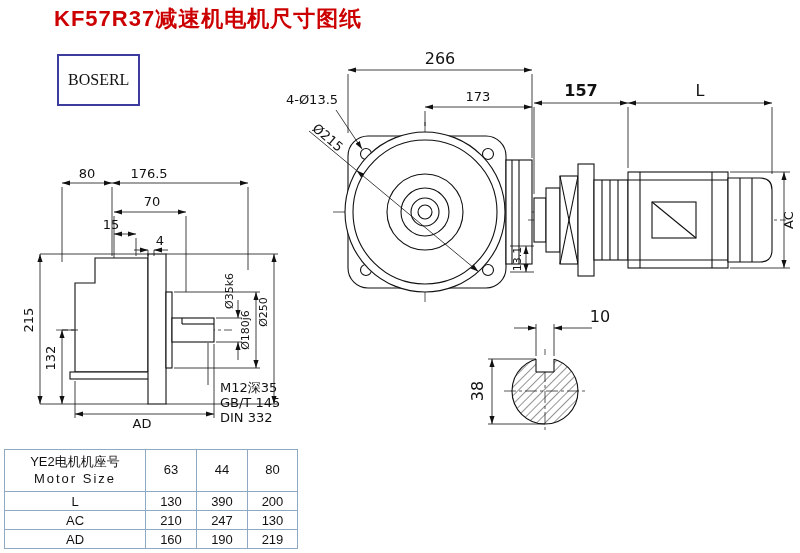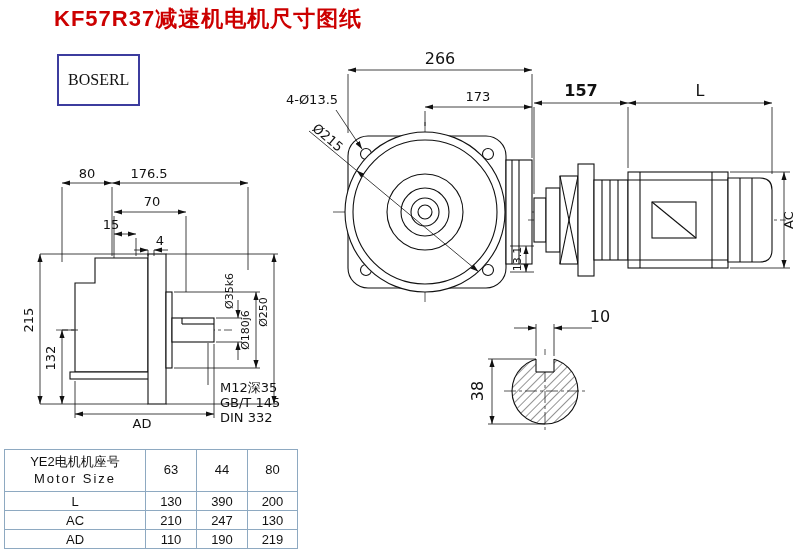--- a/index.html
+++ b/index.html
@@ -244,20 +244,20 @@
         <td>200</td>
       </tr>
       <tr>
         <td>AC</td>
         <td>210</td>
         <td>247</td>
         <td>130</td>
       </tr>
       <tr>
         <td>AD</td>
-        <td>110</td>
+        <td>160</td>
         <td>190</td>
         <td>219</td>
       </tr>
     </tbody>
   </table>
 
 </div>
 
 </body></html>

